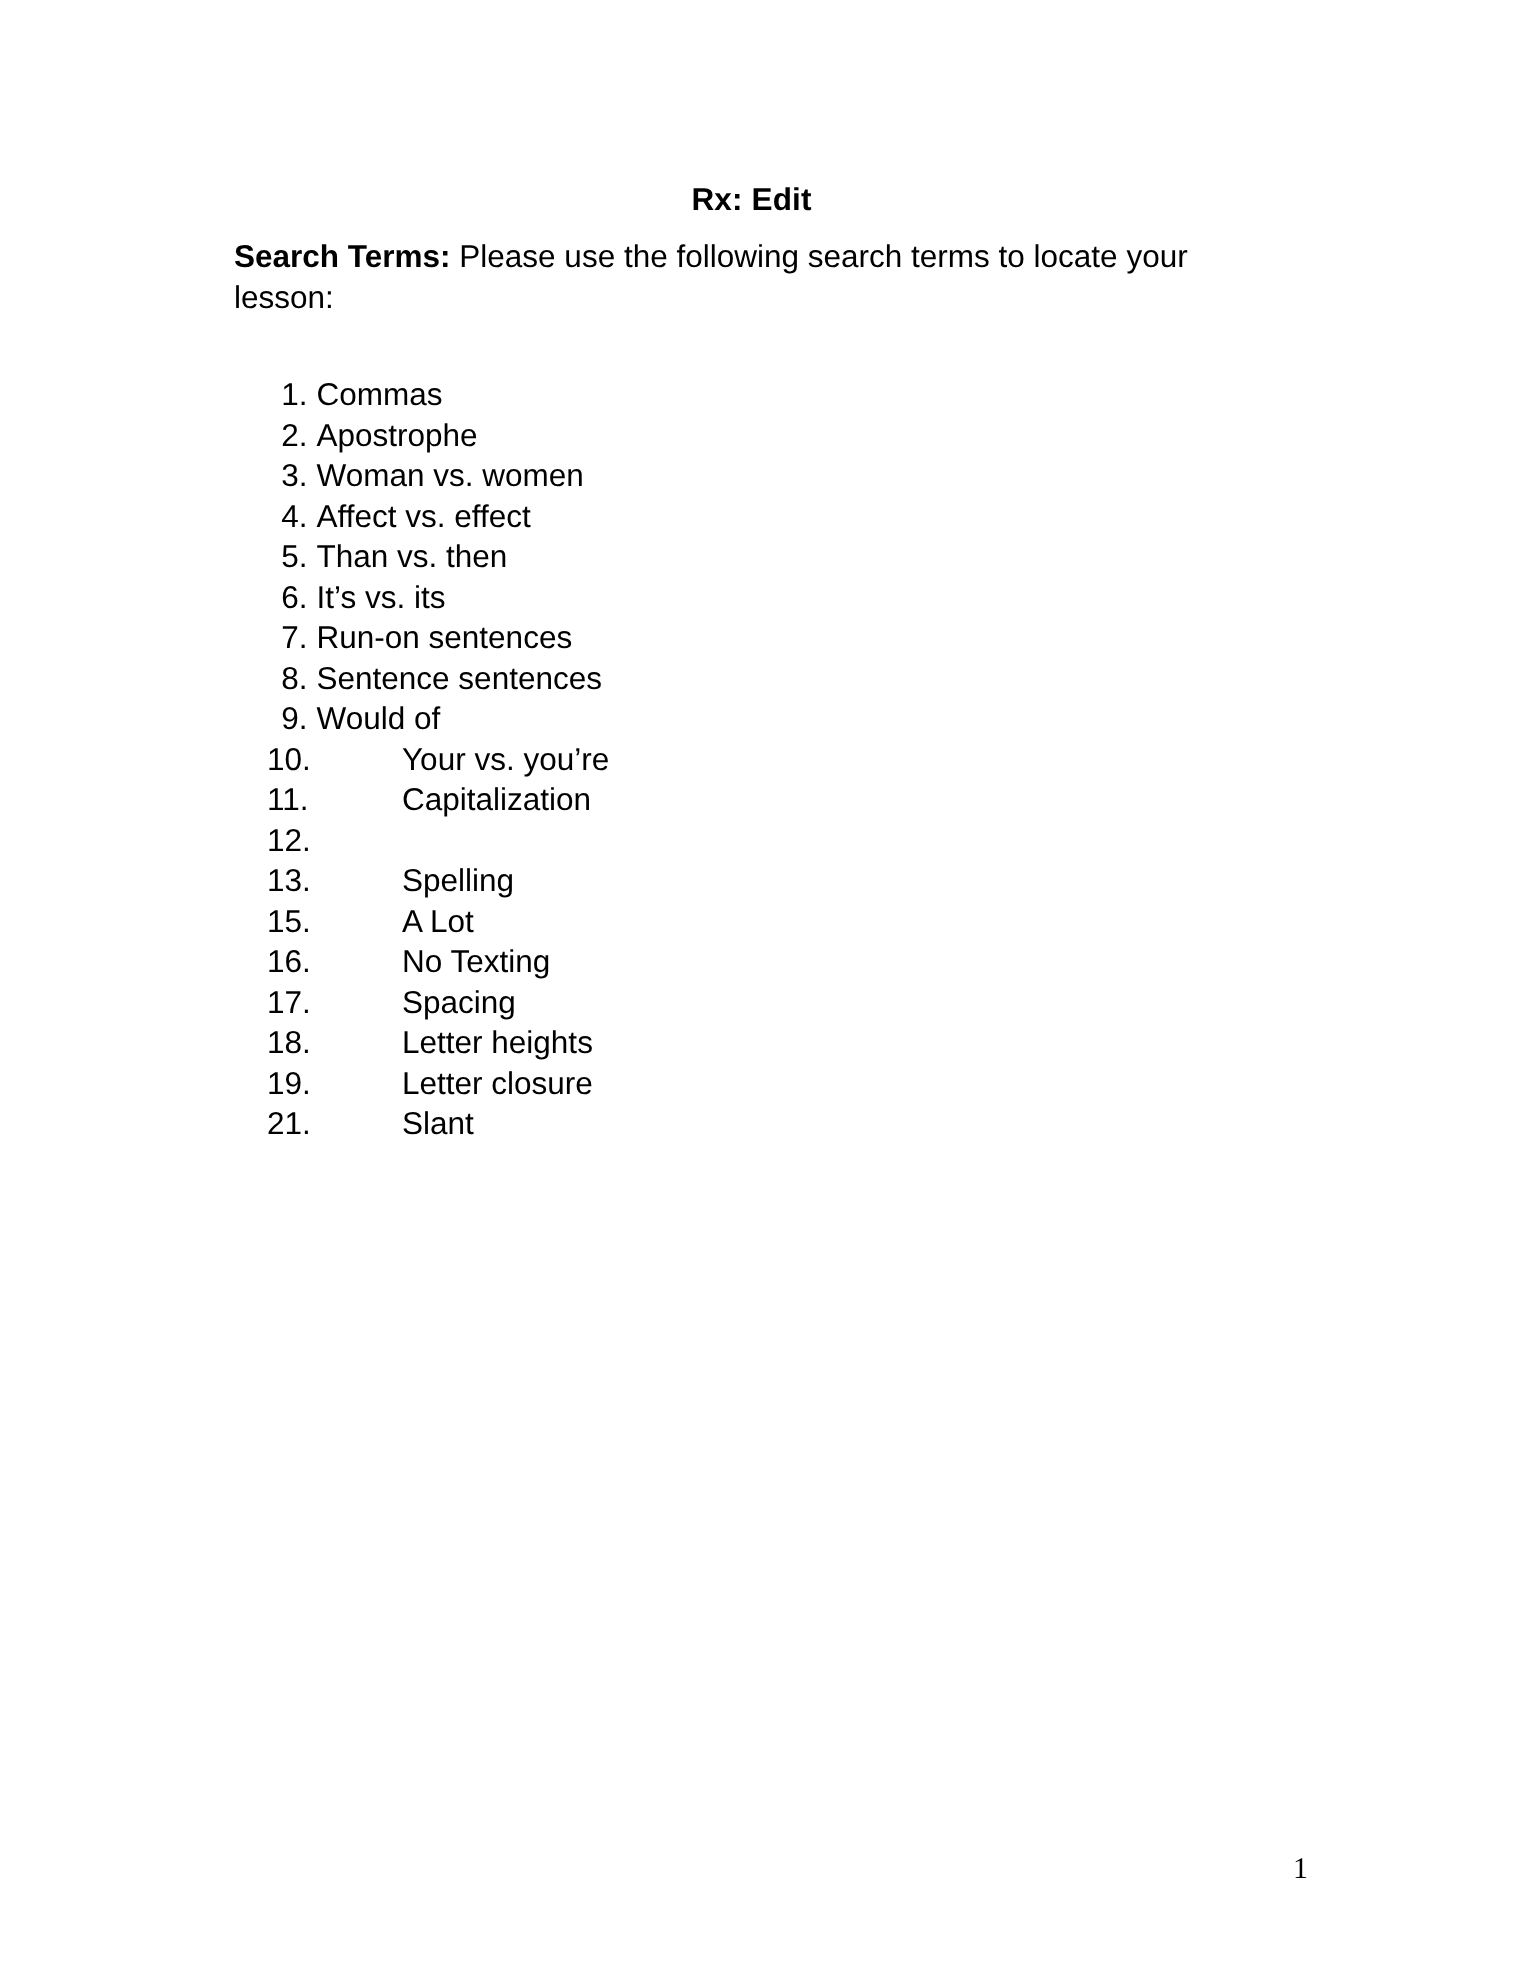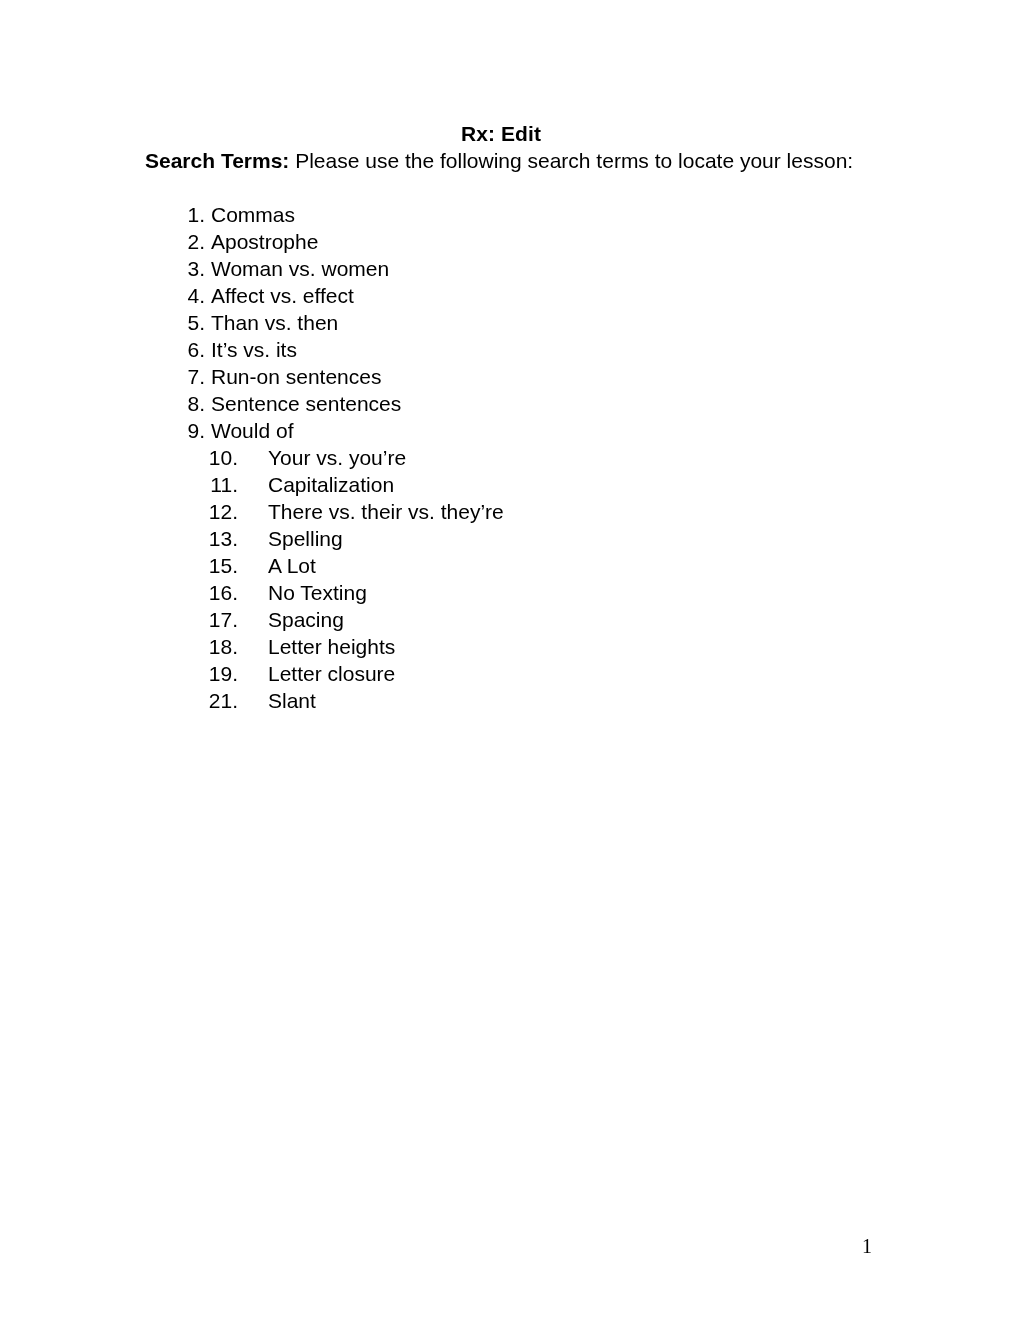--- a/index.html
+++ b/index.html
@@ -31,21 +31,21 @@
     font-weight: bold;
     text-align: center;
     line-height: 27px;
     margin: 0;
     padding-right: 18px;
     letter-spacing: 0.1px;
   }
   .intro {
     font-size: 21px;
     line-height: 27px;
-    margin: 0;
+    margin: 11px;
     text-align: left;
   }
   .intro .lead {
     font-weight: bold;
   }
   .list {
     list-style: none;
     margin: 0;
     padding: 0;
   }
@@ -70,21 +70,21 @@
   }
   .list-item .label {
     position: absolute;
     top: 0;
     left: 66px;
     display: block;
   }
   
   .list-item.wide .marker {
     width: 60px;
-    text-align: right;
+    text-align: left;
     left: 33px;
   }
   .list-item.wide .label {
     left: 123px;
   }
   .list-wrap {
     position: relative;
     margin-left: 0;
   }
   .page-number {
@@ -151,21 +151,20 @@
           <li class="list-item wide">
             <span class="marker">10.</span>
             <span class="label">Your vs. you’re</span>
           </li>
           <li class="list-item wide">
             <span class="marker">11.</span>
             <span class="label">Capitalization</span>
           </li>
           <li class="list-item wide">
             <span class="marker">12.</span>
-            <span class="label">There vs. their vs. they’re</span>
           </li>
           <li class="list-item wide">
             <span class="marker">13.</span>
             <span class="label">Spelling</span>
           </li>
           <li class="list-item wide">
             <span class="marker">15.</span>
             <span class="label">A Lot</span>
           </li>
           <li class="list-item wide">

